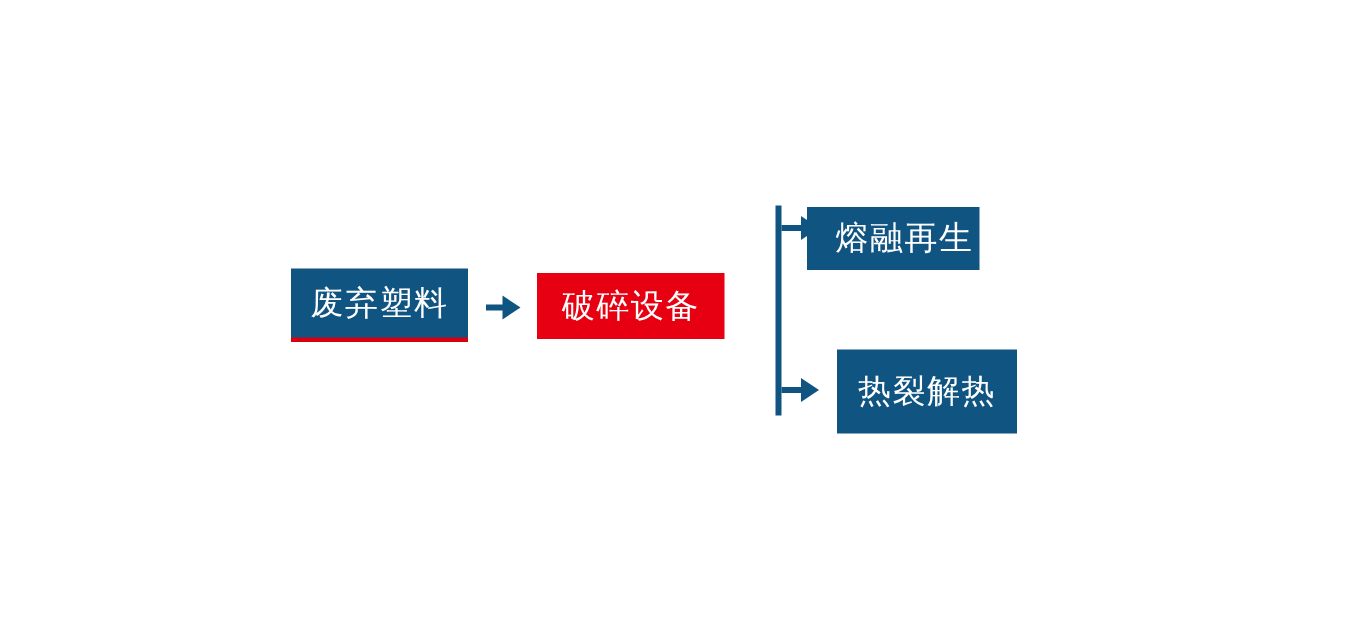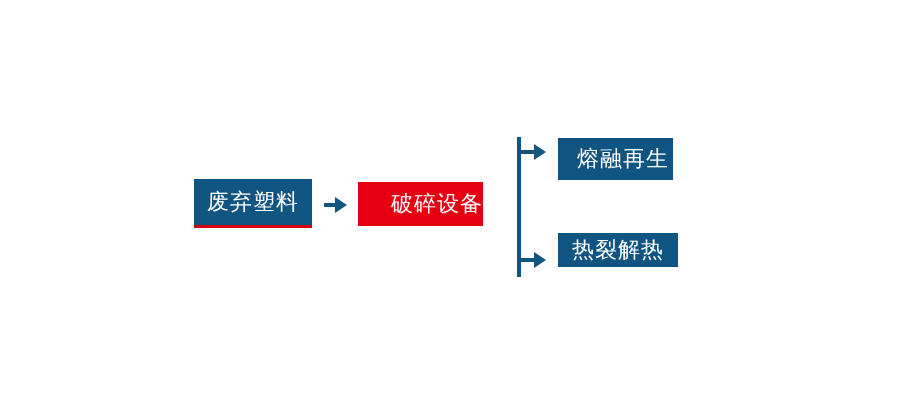--- a/index.html
+++ b/index.html
@@ -21,28 +21,28 @@
     position: absolute;
     display: flex;
     align-items: center;
     justify-content: center;
     color: var(--label-text, #ffffff);
     font-size: 22px;
     letter-spacing: 1px;
     white-space: nowrap;
   }
   .node-blue { background: var(--primary-blue, #105482); }
-  .node-red  { background: var(--accent-red, #e60012); justify-content: flex-end; }
+  .node-red  { background: var(--accent-red, #e60012); }
   .node-source {
     left: 194px; top: 179px; width: 118px; height: 46px;
     border-bottom: 3px solid var(--underline-red, #d50010);
   }
   .node-process { left: 358px; top: 182px; width: 125px; height: 44px; }
-  .node-branch-top { left: 558px; top: 138px; width: 100px; height: 42px; padding-left: 15px; }
-  .node-branch-bottom { left: 558px; top: 233px; width: 120px; height: 34px; }
+  .node-branch-top { left: 538px; top: 138px; width: 100px; height: 42px; padding-left: 15px; }
+  .node-branch-bottom { left: 558px; top: 233px; width: 120px; height: 56px; }
 
   .vline {
     position: absolute;
     left: 517px; top: 137px;
     width: 4px; height: 140px;
     background: var(--primary-blue, #105482);
   }
 
   .arrow { position: absolute; }
   .arrow .shaft {

